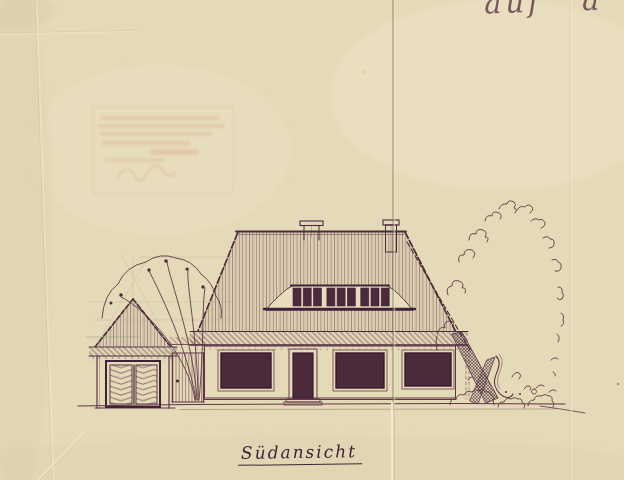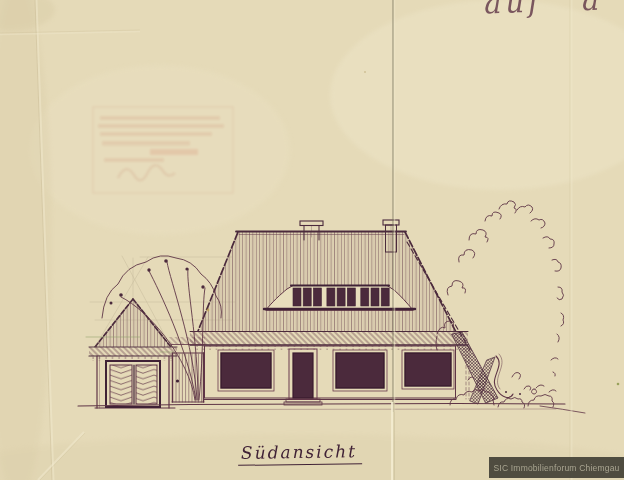--- a/index.html
+++ b/index.html
@@ -294,17 +294,14 @@
     <circle cx="618" cy="384" r="1.3" fill="#7f8f3e" opacity="0.75"></circle>
     <circle cx="208" cy="310" r="1.4" fill="#c9a63d" opacity="0.55"></circle>
     <circle cx="365" cy="72" r="1" fill="#cbb98c" opacity="0.8"></circle>
   </g>
 </svg>
 
 <div class="handwriting">auf a</div>
 
 <div class="drawing-title">Südansicht</div>
 
-<div class="watermark">
-  <span>SIC Immobilienforum Chiemgau</span>
+
 </div>
 
-</div>
-
 </body></html>

